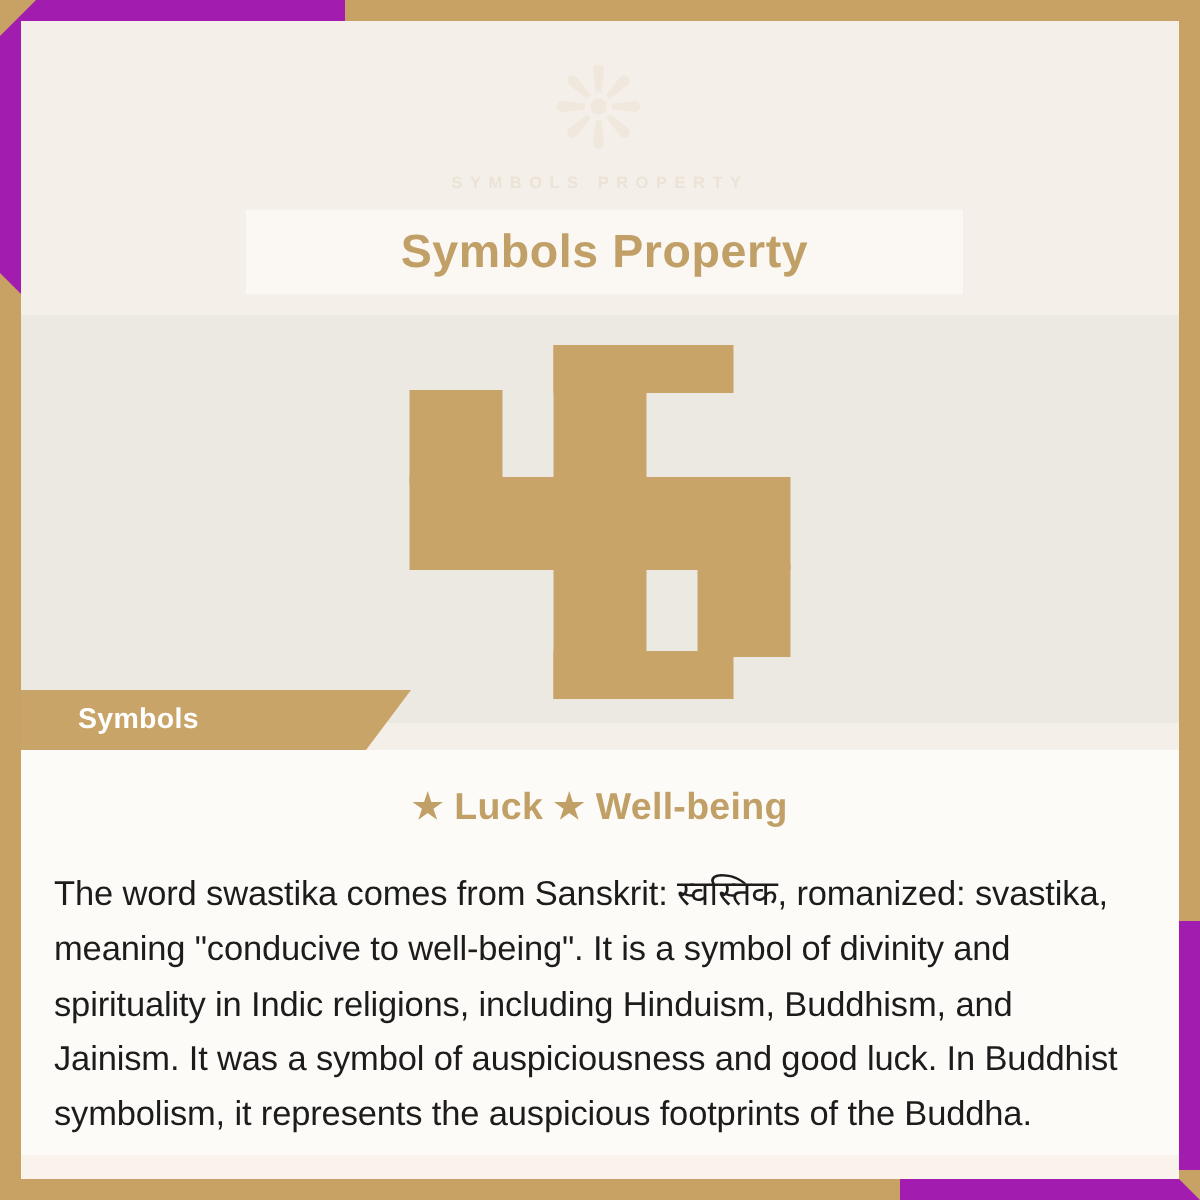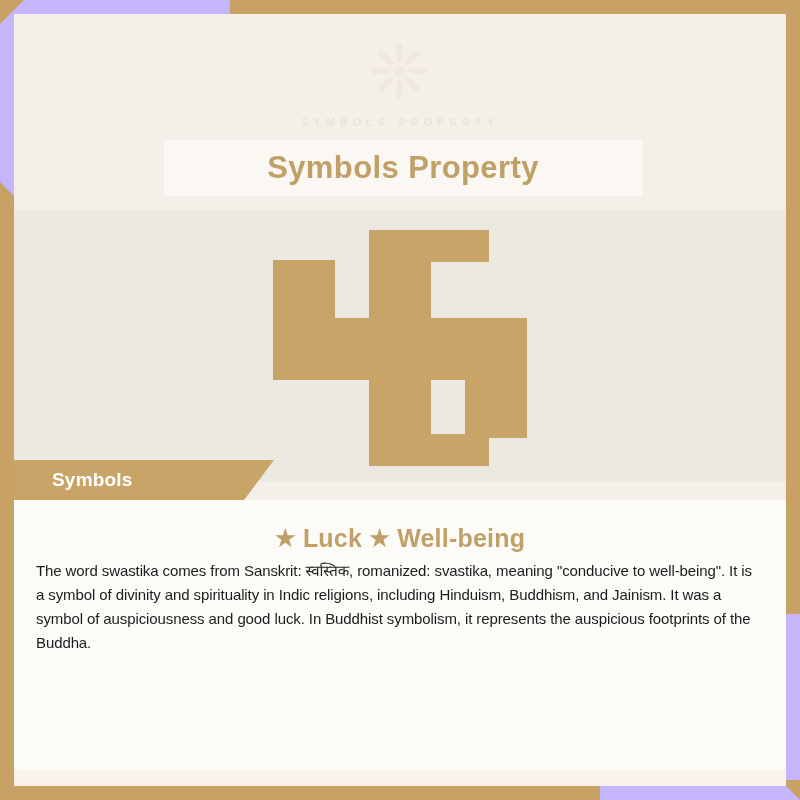--- a/index.html
+++ b/index.html
@@ -12,21 +12,21 @@
     font-family: "Liberation Sans", sans-serif;
     background: #faf3ec;
     overflow: hidden;
   }
 
   
   .poster {
     position: relative;
     width: 800px;
     height: 800px;
-    background: #c4b5fd;
+    background: #a21caf;
     overflow: hidden;
   }
 
   
   .band {
     position: absolute;
     background: #c8a264;
   }
   .band-top-right {
     top: 0;
@@ -206,29 +206,29 @@
     background: #fdfbf8;
     box-sizing: border-box;
     padding: 24px 22px 0 22px;
   }
   .keywords {
     text-align: center;
     color: #c0a066;
     font-size: 25px;
     font-weight: bold;
     letter-spacing: 0.2px;
-    margin-bottom: 6px;
+    margin-bottom: 24px;
   }
   .keywords .star {
     color: #c0a066;
     font-size: 23px;
     vertical-align: 1px;
   }
   .body-text {
-    font-size: 15px;
+    font-size: 23px;
     line-height: 1.6;
     color: #1c1c1c;
     letter-spacing: -0.1px;
   }
 
   .bottom-strip {
     position: absolute;
     bottom: 0;
     left: 0;
     width: 772px;

